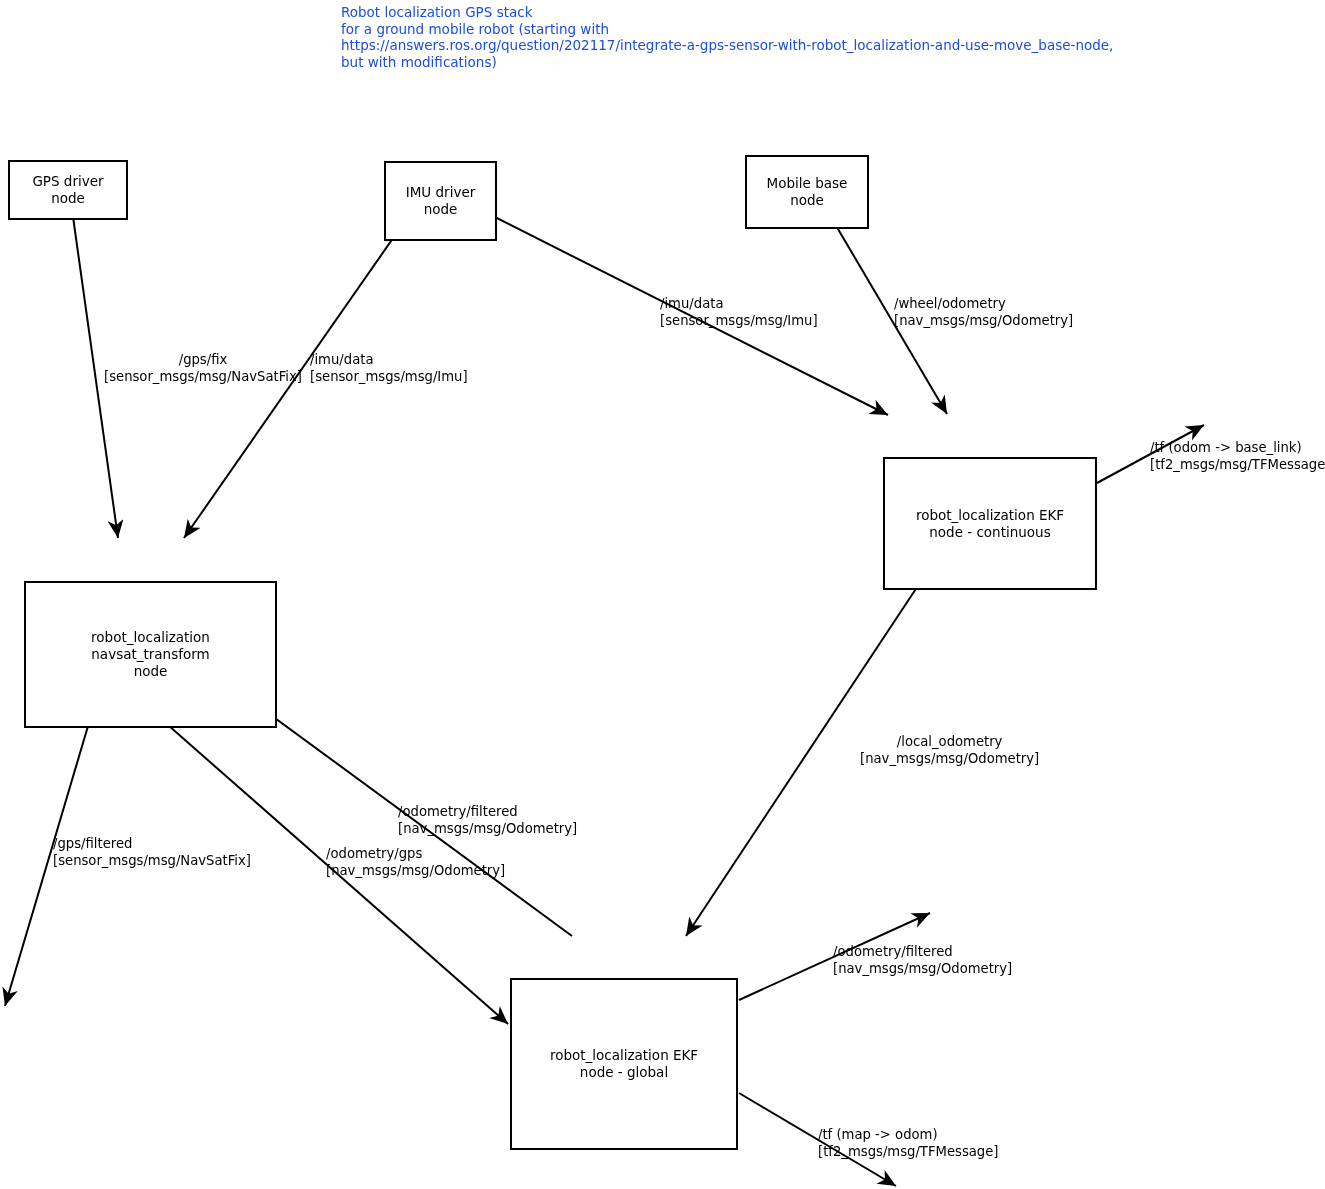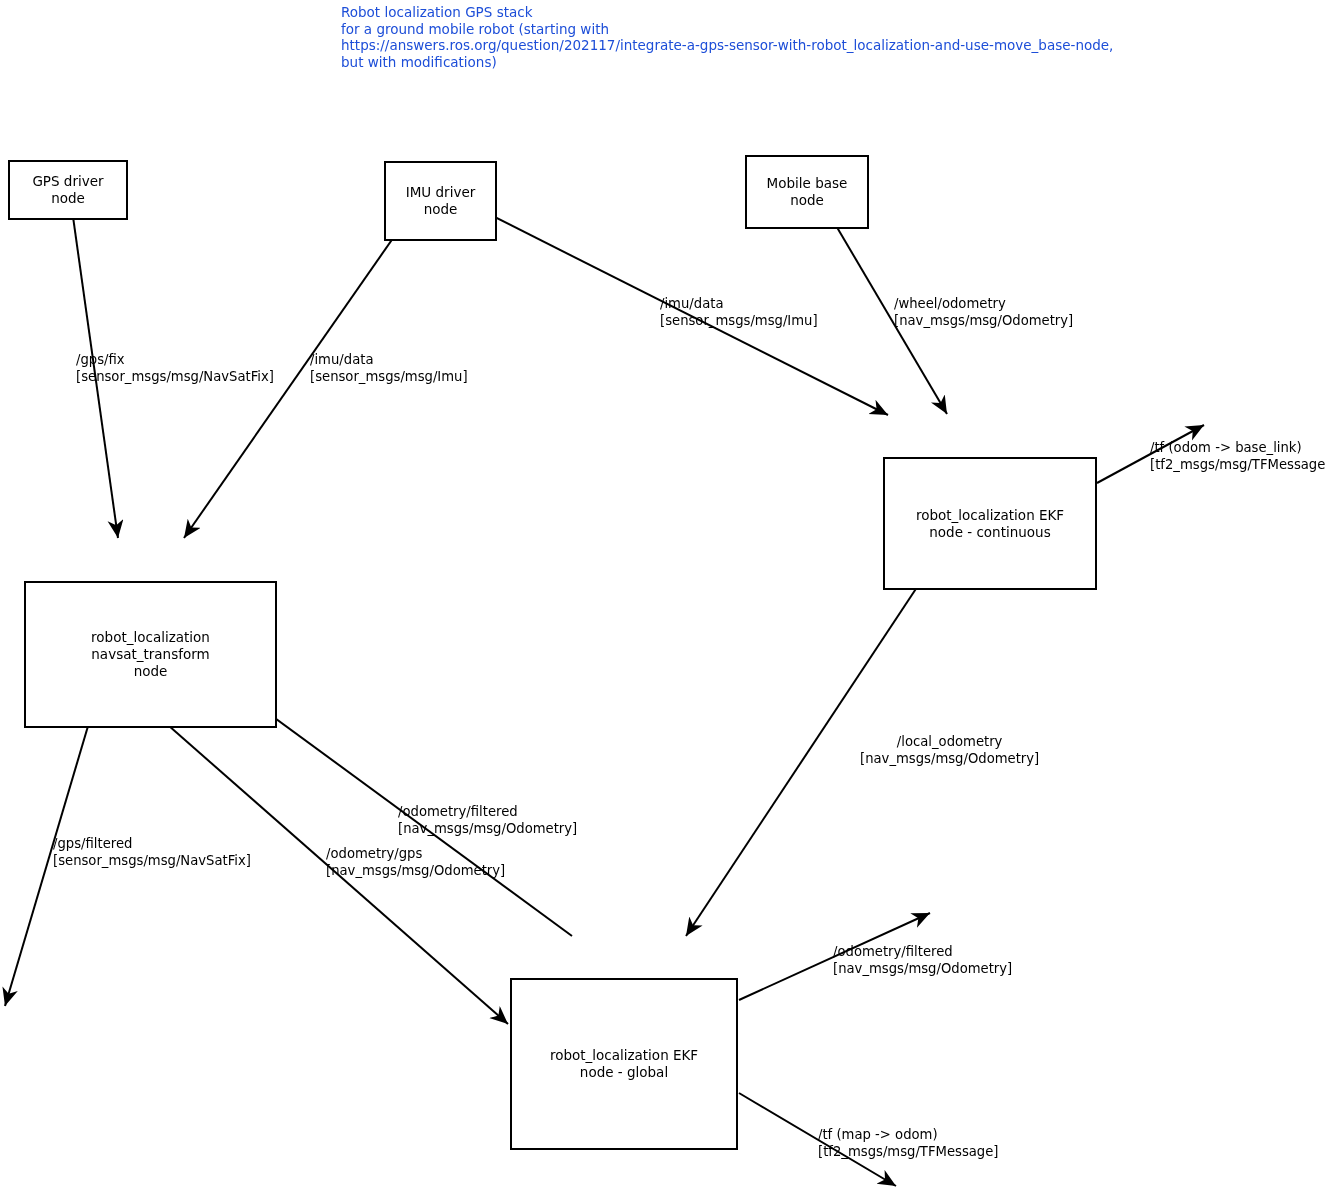--- a/index.html
+++ b/index.html
@@ -97,21 +97,21 @@
 node</span></div>
       <div class="node" style="left: 883px; top: 417px; width: 214px; height: 133px;"><span>robot_localization EKF
 node - continuous</span></div>
       <div class="node" style="left: 24px; top: 541px; width: 253px; height: 147px;"><span>robot_localization
 navsat_transform
 node</span></div>
       <div class="node" style="left: 510px; top: 938px; width: 228px; height: 172px;"><span>robot_localization EKF
 node - global</span></div>
     </div>
   <div id="label-layer">
-      <div class="edge-label" style="left: 76px; top: 352px;"><div>/gps/fix</div><div>[sensor_msgs/msg/NavSatFix]</div></div>
+      <div class="edge-label" style="left: 104px; top: 352px; text-align: center;"><div>/gps/fix</div><div>[sensor_msgs/msg/NavSatFix]</div></div>
       <div class="edge-label" style="left: 310px; top: 352px;"><div>/imu/data</div><div>[sensor_msgs/msg/Imu]</div></div>
       <div class="edge-label" style="left: 660px; top: 296px;"><div>/imu/data</div><div>[sensor_msgs/msg/Imu]</div></div>
       <div class="edge-label" style="left: 878px; top: 296px; margin-left: 16px;"><div>/wheel/odometry</div><div>[nav_msgs/msg/Odometry]</div></div>
       <div class="edge-label" style="left: 1150px; top: 440px;"><div>/tf (odom -&gt; base_link)</div><div>[tf2_msgs/msg/TFMessage]</div></div>
       <div class="edge-label" style="left: 860px; top: 734px; text-align: center;"><div>/local_odometry</div><div>[nav_msgs/msg/Odometry]</div></div>
       <div class="edge-label" style="left: 398px; top: 804px;"><div>/odometry/filtered</div><div>[nav_msgs/msg/Odometry]</div></div>
       <div class="edge-label" style="left: 318px; top: 846px; margin-left: 8px;"><div>/odometry/gps</div><div>[nav_msgs/msg/Odometry]</div></div>
       <div class="edge-label" style="left: 53px; top: 836px;"><div>/gps/filtered</div><div>[sensor_msgs/msg/NavSatFix]</div></div>
       <div class="edge-label" style="left: 833px; top: 944px;"><div>/odometry/filtered</div><div>[nav_msgs/msg/Odometry]</div></div>
       <div class="edge-label" style="left: 818px; top: 1127px;"><div>/tf (map -&gt; odom)</div><div>[tf2_msgs/msg/TFMessage]</div></div>

